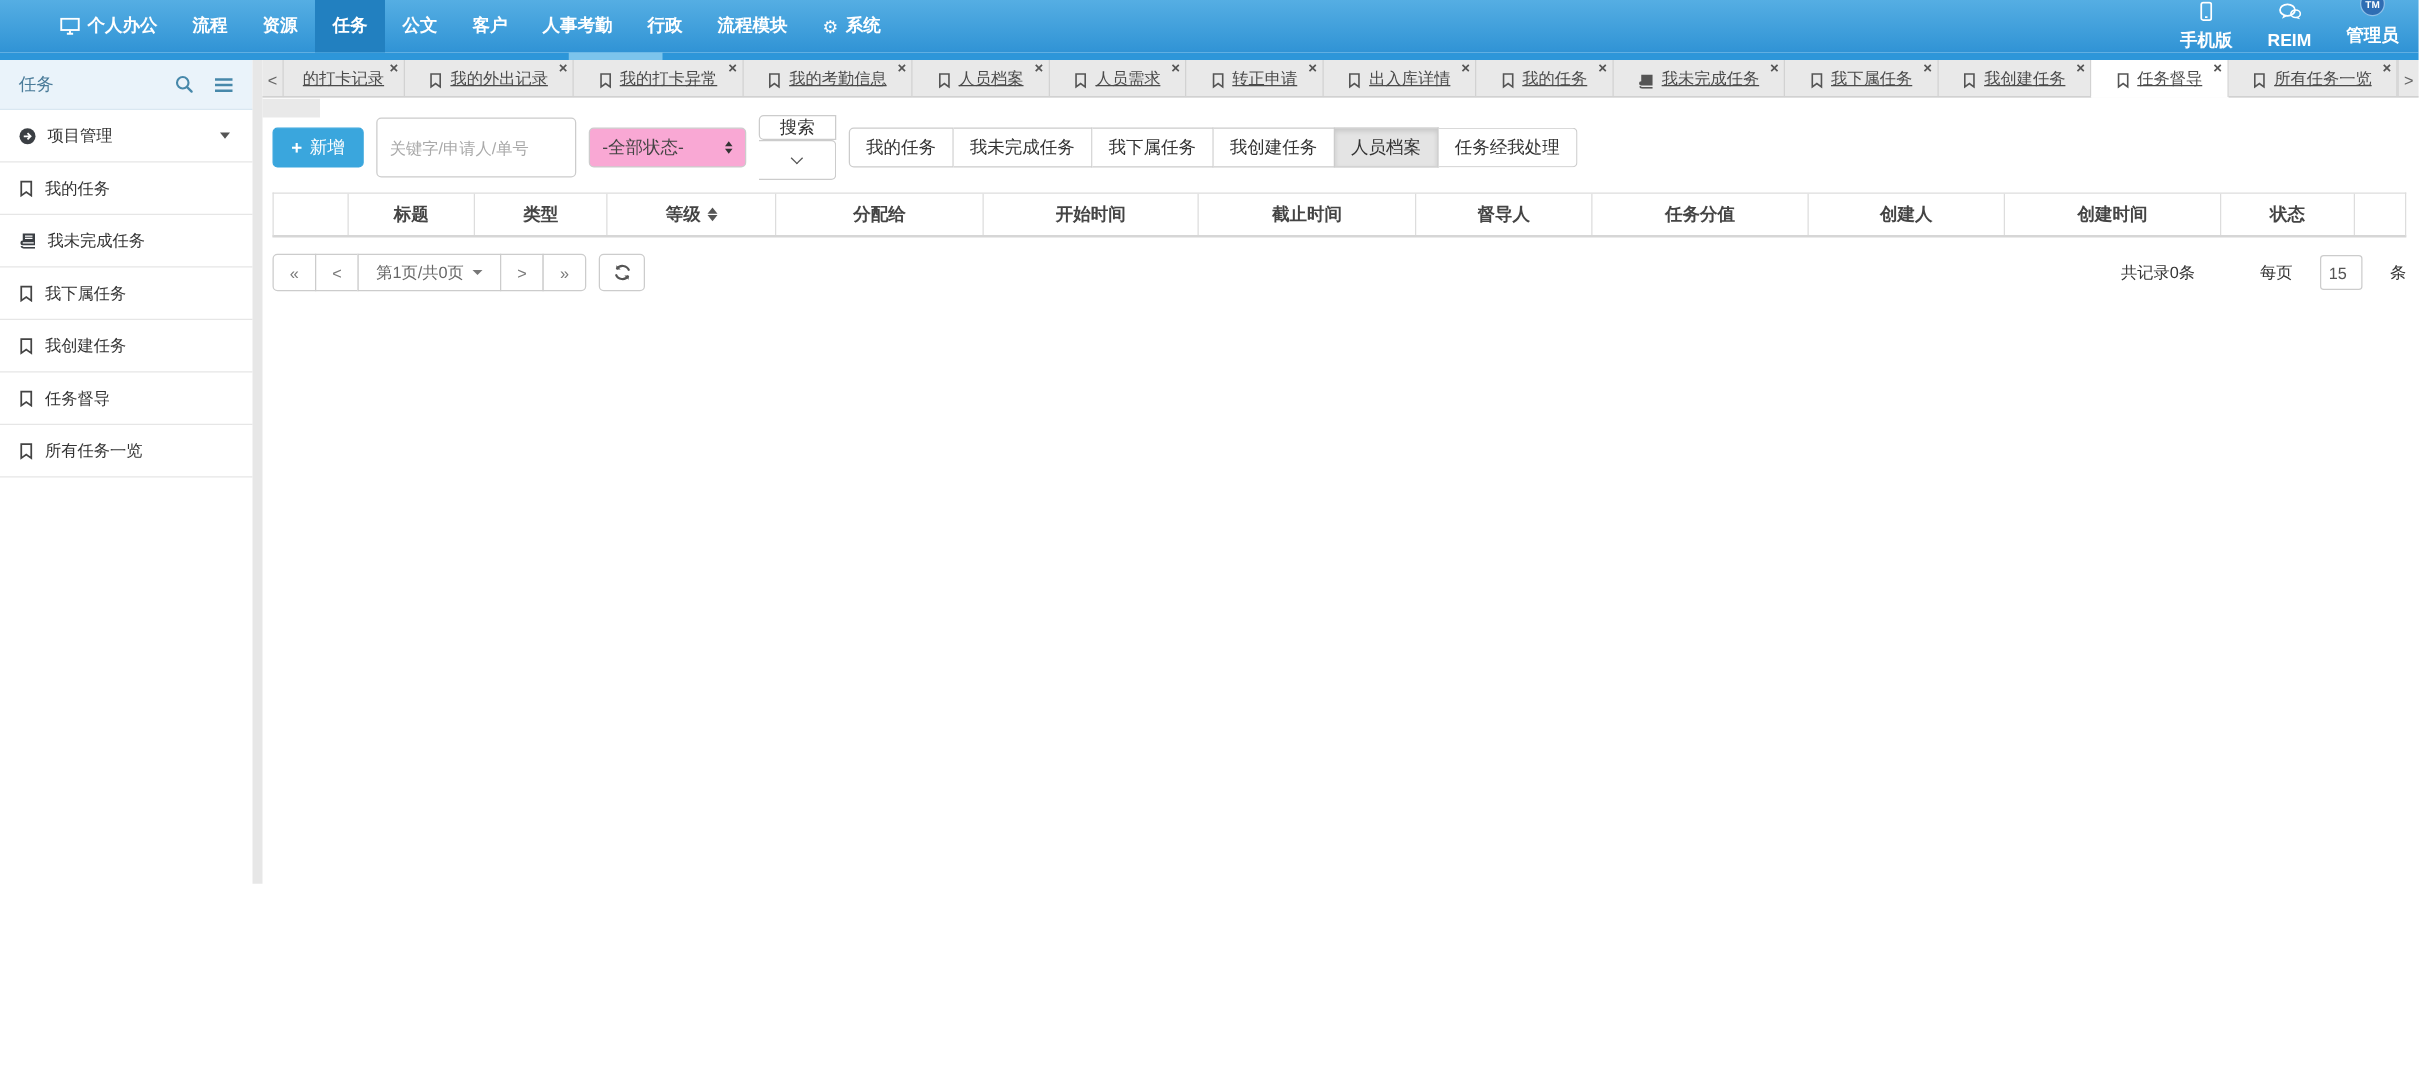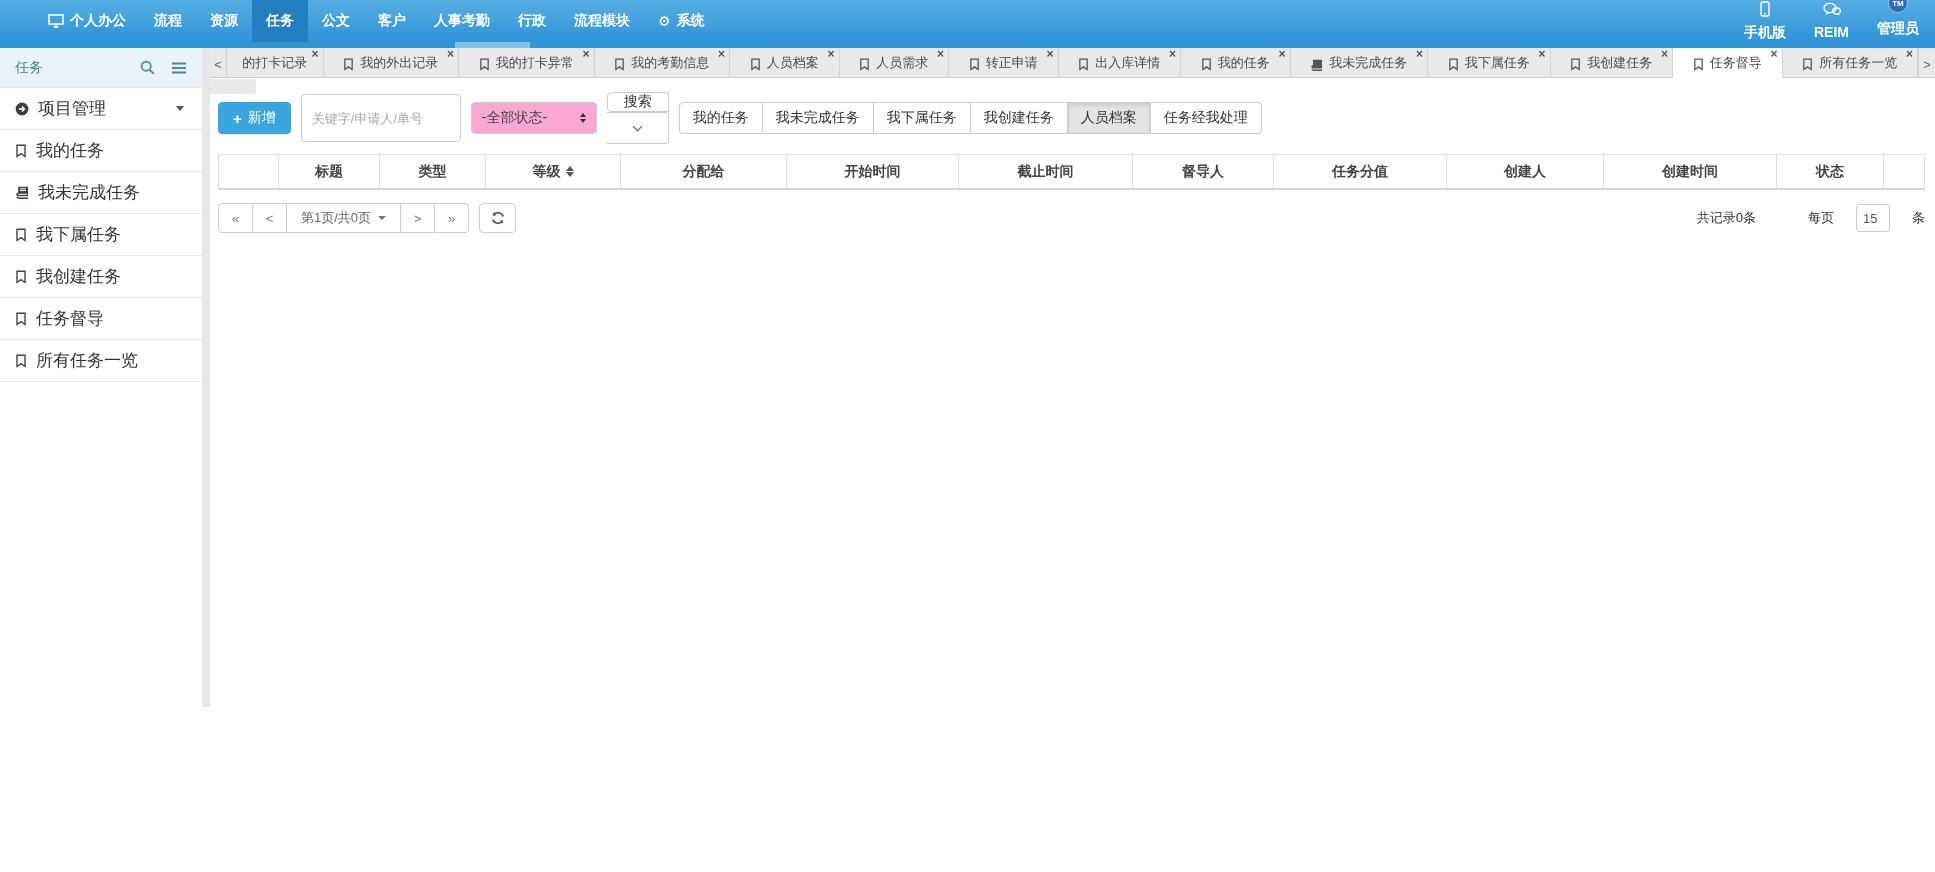--- a/index.html
+++ b/index.html
@@ -42,37 +42,37 @@
   
   .app-body{display:flex;height:659px;background:#fff;}
 
   
   .sidebar{width:202px;display:flex;flex-direction:column;background:#fff;}
   .sidebar-header{height:40px;background:var(--sidebar-header-bg);border-bottom:1px solid #d9e7f1;
     display:flex;align-items:center;padding:0 15px;gap:16px;}
   .sb-title{flex:1;font-size:14px;color:var(--sidebar-header-fg);}
   .sb-hicon{display:inline-flex;align-items:center;cursor:pointer;}
   .sb-item{height:42px;display:flex;align-items:center;gap:9px;padding:0 15px;
-    border-bottom:1px solid #e6e6e6;font-size:17px;color:#333;position:relative;cursor:pointer;}
+    border-bottom:1px solid #e6e6e6;font-size:13px;color:#333;position:relative;cursor:pointer;}
   .sb-caret{position:absolute;right:18px;width:0;height:0;border-left:4.5px solid transparent;
     border-right:4.5px solid transparent;border-top:5px solid #555;}
 
   .divider-bar{width:8px;background:#e7e7e7;}
 
   
   .main{flex:1;min-width:0;position:relative;}
 
   
   .tabbar{height:30px;display:flex;background:var(--tabbar-bg);font-size:13px;color:#4a4a4a;}
   .tab-scroll{width:17px;display:flex;align-items:flex-end;justify-content:center;padding-bottom:5px;
     color:#666;border-right:1px solid #d2d2d2;border-bottom:1px solid #c9c9c9;cursor:pointer;}
   .tab-scroll.right{border-right:none;border-left:1px solid #d2d2d2;}
   .tab{flex:1 1 auto;display:flex;align-items:flex-end;justify-content:center;gap:6px;
     padding:0 8px 5px 8px;border-right:1px solid #d2d2d2;border-bottom:1px solid #c9c9c9;
-    position:relative;white-space:nowrap;overflow:hidden;cursor:pointer;}
+    position:relative;white-space:nowrap;overflow:hidden;cursor:pointer;text-decoration:underline;}
   .tab.truncated{flex:0.62 1 auto;}
   .tab.active{background:#fff;border-bottom-color:#fff;}
   .tab-close{position:absolute;top:1px;right:4px;font-size:12px;line-height:11px;color:#555;font-weight:bold;cursor:pointer;}
   .tab-ic{display:inline-flex;margin-bottom:1px;}
   .corner{position:absolute;left:0;top:31px;width:46px;height:15px;background:var(--tabbar-bg);}
 
   
   .toolbar{margin:24px 10px 0 8px;display:flex;align-items:center;gap:10px;height:32px;}
   .btn{height:32px;border:1px solid #ccc;background:#fff;border-radius:4px;font-size:14px;color:#333;
     display:inline-flex;align-items:center;justify-content:center;padding:0 13px;cursor:pointer;white-space:nowrap;}

